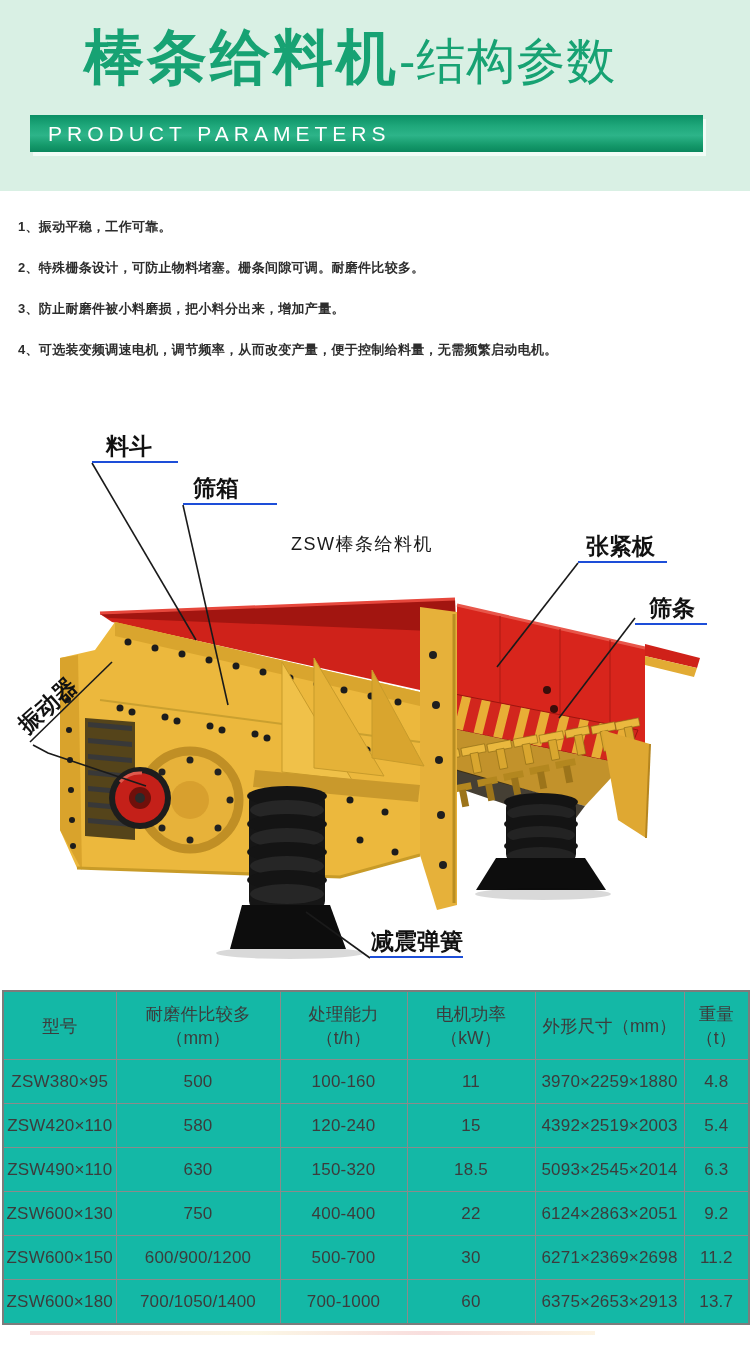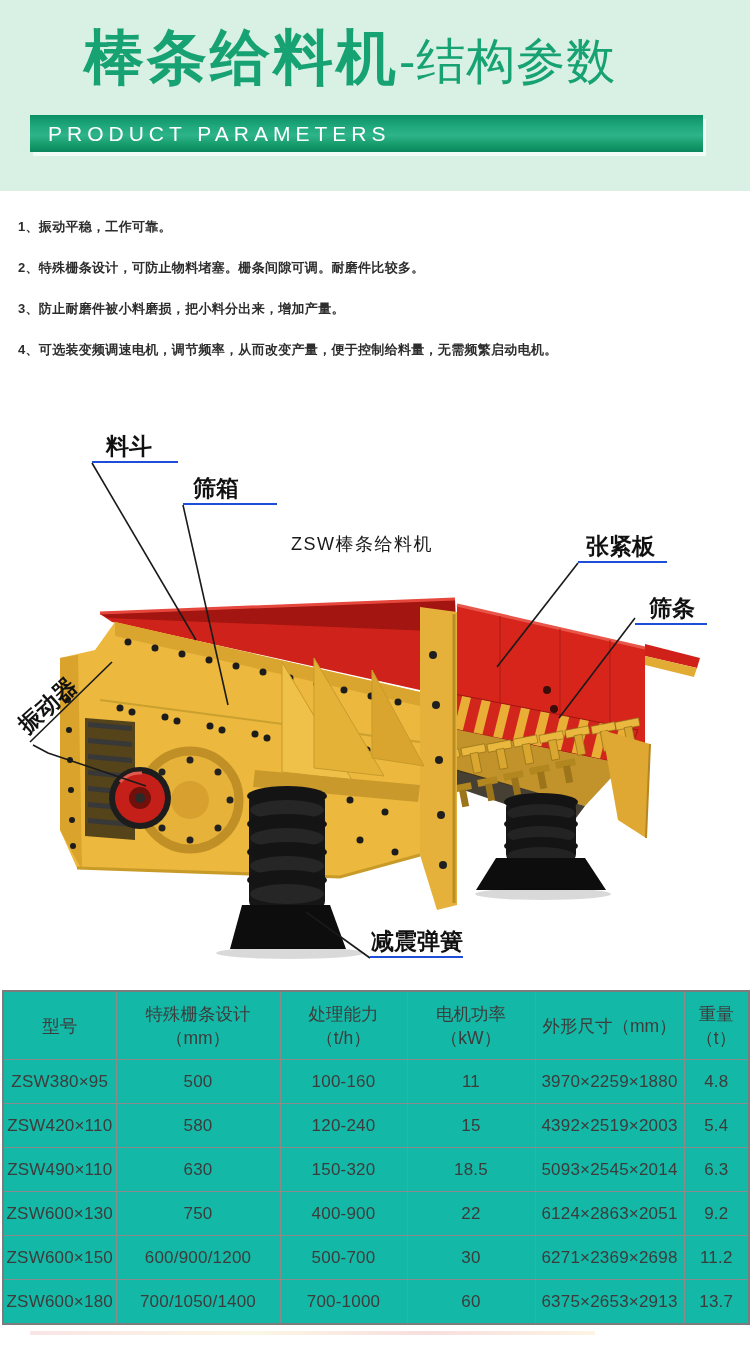--- a/index.html
+++ b/index.html
@@ -263,21 +263,21 @@
       <col style="width:128px">
         <col style="width:149px">
         <col style="width:65px">
     </colgroup>
     <thead>
         <tr id="thead-row">
           <td>
             <div>型号</div>
           </td>
           <td>
-            <div>特殊栅条设计</div>
+            <div>耐磨件比较多</div>
             <div>（mm）</div>
           </td>
           <td>
             <div>处理能力</div>
             <div>（t/h）</div>
           </td>
           <td>
             <div>电机功率</div>
             <div>（kW）</div>
           </td>
@@ -311,21 +311,21 @@
           <td>ZSW490×110</td>
           <td>630</td>
           <td>150-320</td>
           <td>18.5</td>
           <td>5093×2545×2014</td>
           <td>6.3</td>
         </tr>
         <tr>
           <td>ZSW600×130</td>
           <td>750</td>
-          <td>400-900</td>
+          <td>400-400</td>
           <td>22</td>
           <td>6124×2863×2051</td>
           <td>9.2</td>
         </tr>
         <tr>
           <td>ZSW600×150</td>
           <td>600/900/1200</td>
           <td>500-700</td>
           <td>30</td>
           <td>6271×2369×2698</td>

